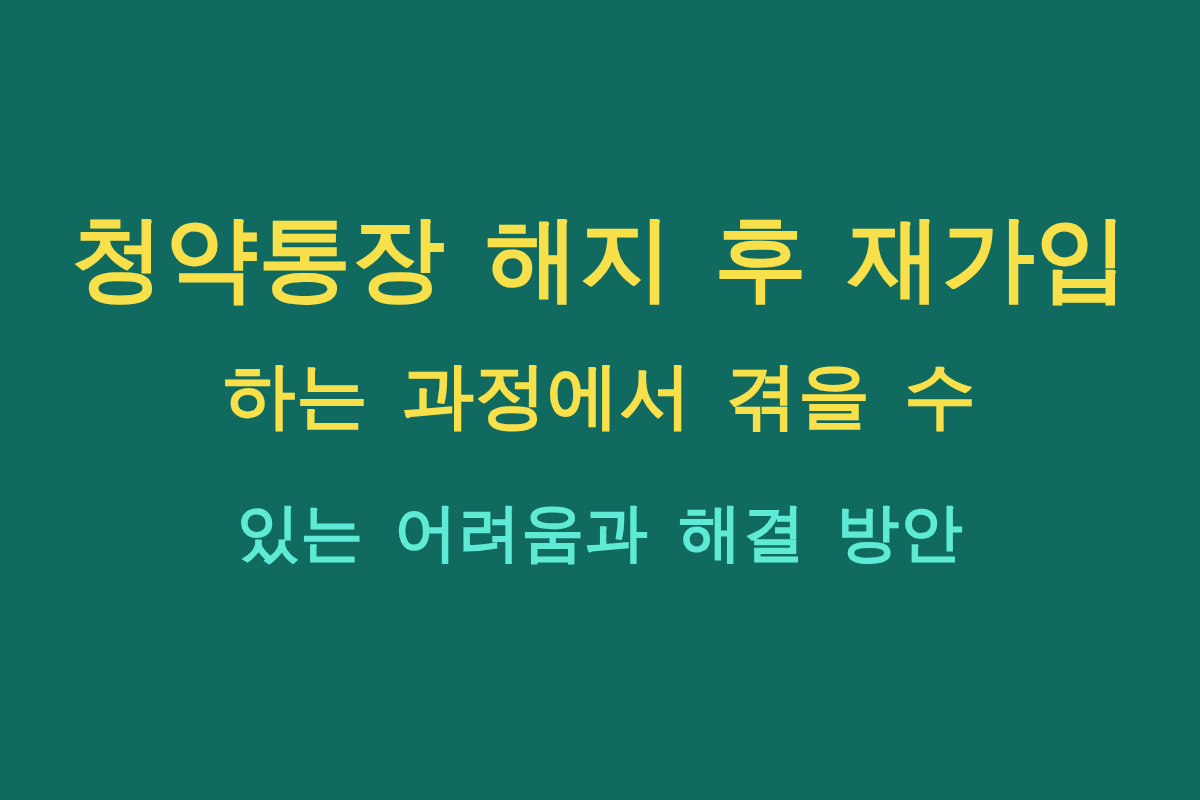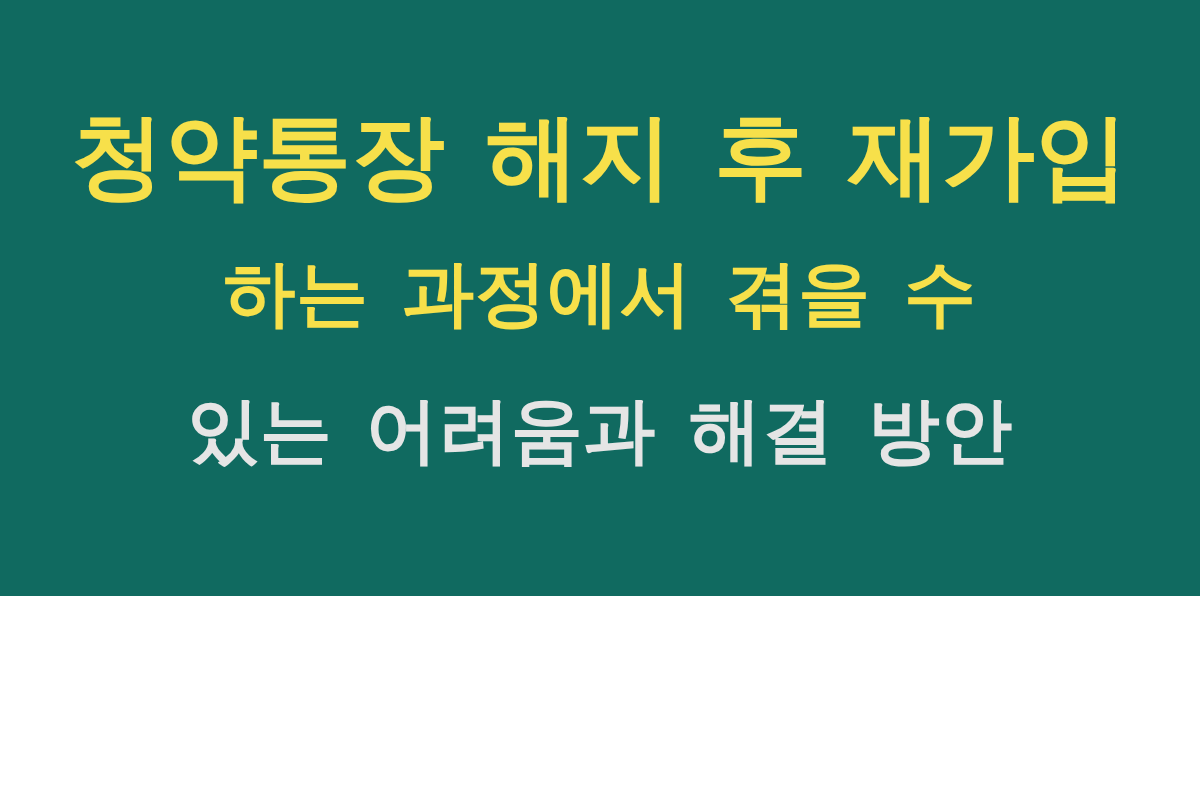--- a/index.html
+++ b/index.html
@@ -11,21 +11,21 @@
   body {
     width: 1200px;
     height: 800px;
     overflow: hidden;
     font-family: "Liberation Sans", "DejaVu Sans", sans-serif;
   }
 
   #thumbnail-card {
     position: relative;
     width: 1200px;
-    height: 596px;
+    height: 800px;
     box-sizing: border-box;
     display: flex;
     align-items: center;
     justify-content: center;
     
     background: #106A60;
   }
 
   #title-block {
     width: 1060px;
@@ -59,17 +59,17 @@
 <body>
 
 <div id="thumbnail-card" style="background-color: rgb(16, 106, 96);">
 
   <div id="title-block">
 
     <span class="title-line" style="color: rgb(247, 224, 74); font-size: 93px;">청약통장 해지 후 재가입</span>
 
     <span class="title-line" style="color: rgb(247, 224, 74);">하는 과정에서 겪을 수</span>
 
-    <span class="title-line" style="color: #e5e5e5; font-size: 72px;">있는 어려움과 해결 방안</span>
+    <span class="title-line" style="color: #5eead4; font-size: 63px;">있는 어려움과 해결 방안</span>
 
   </div>
 
 </div>
 
 </body></html>

